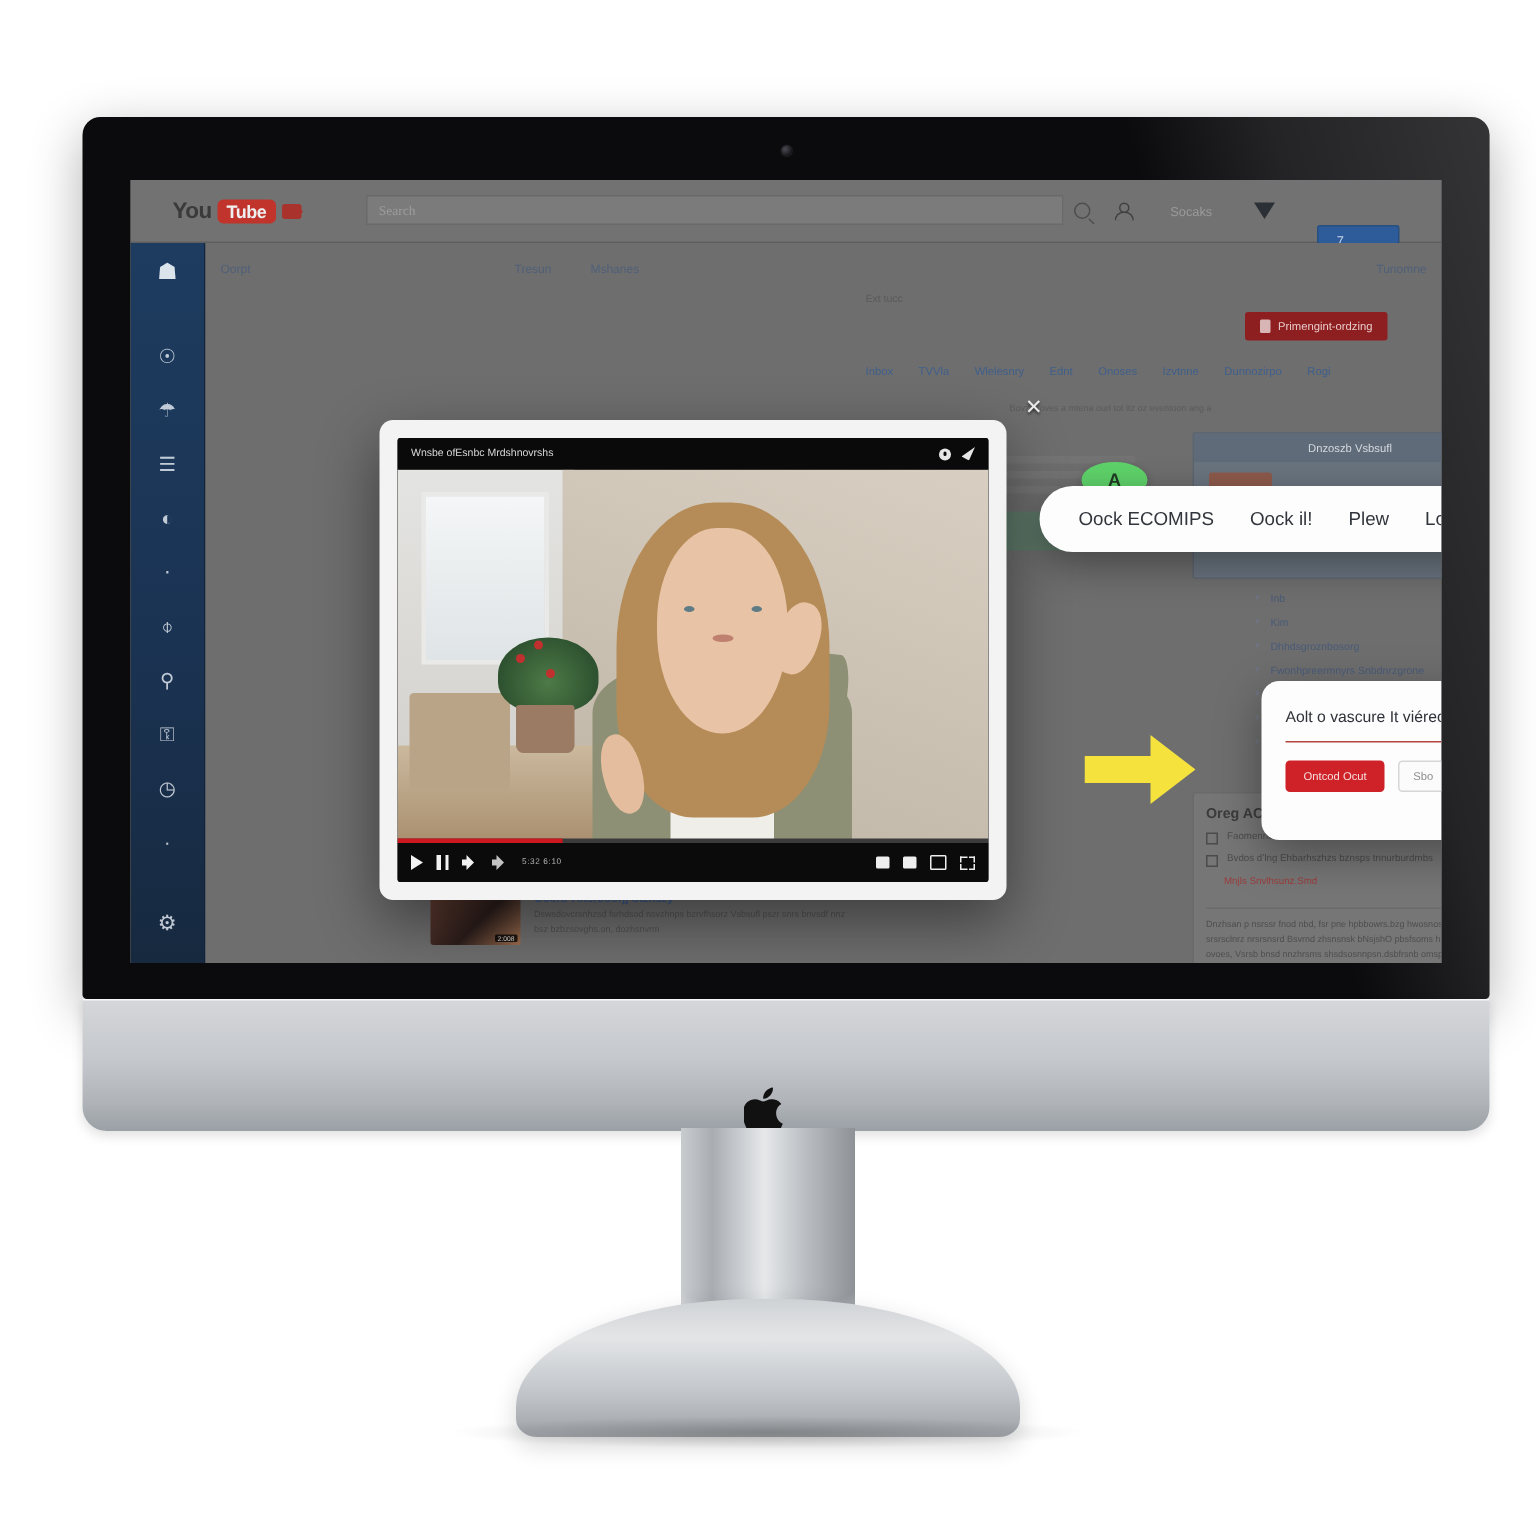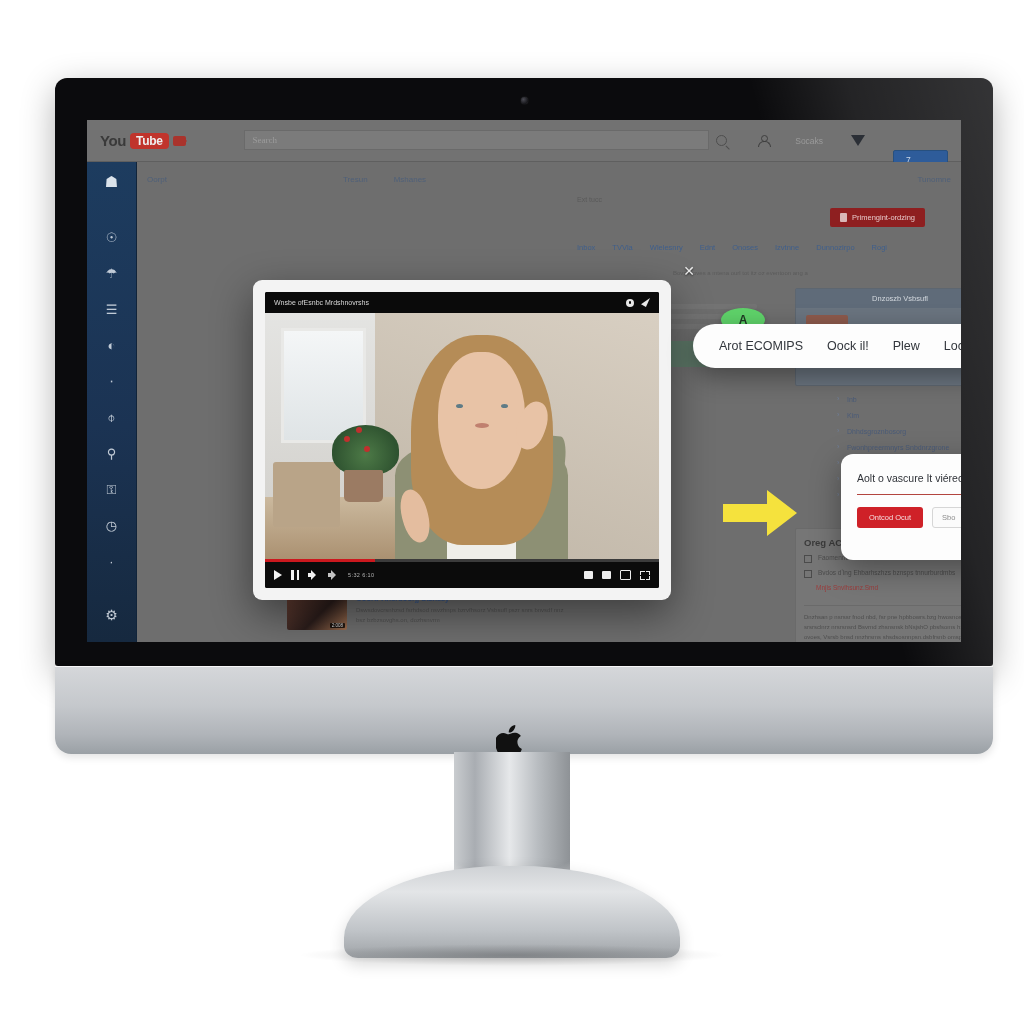--- a/index.html
+++ b/index.html
@@ -64,21 +64,21 @@
     position:absolute;left:50%;top:944px;margin-left:-215px;width:430px;height:22px;
     background:radial-gradient(ellipse at 50% 50%,rgba(0,0,0,.20),rgba(0,0,0,0) 70%);
   }
 
   
   .page{position:absolute;inset:0;background:#6e6e6e;}
 
   .yt-header{
     position:absolute;left:0;top:0;width:100%;height:42px;
     background:#727272;border-bottom:1px solid #5f5f5f;
-    display:flex;align-items:center;padding:0 13px;box-sizing:border-box;
+    display:flex;align-items:center;padding:0 28px;box-sizing:border-box;
   }
   .yt-logo{display:flex;align-items:center;gap:4px;width:120px;}
   .yt-logo .you{font-size:15px;font-weight:700;color:#3a3a3a;letter-spacing:-.4px;}
   .yt-logo .tube{
     background:#c0342c;color:#efefef;font-size:12px;font-weight:700;
     padding:1px 6px;border-radius:4px;letter-spacing:-.3px;
   }
   .yt-logo .cam{width:13px;height:10px;background:#a9332c;border-radius:2px;position:relative;}
   .yt-logo .cam:after{content:"";position:absolute;right:-4px;top:2px;border:3px solid transparent;border-left-color:#a9332c;}
 
@@ -524,21 +524,21 @@
 
           <svg class="arrow" viewBox="0 0 74 52">
             <polygon points="0,17 44,17 44,3 74,26 44,49 44,35 0,35" fill="#F5E23D"></polygon>
           </svg>
 
           <div class="greenbadge">
             <span class="g">A</span>
           </div>
 
           <div class="toolcard">
-            <span class="ti">Arot ECOMIPS</span>
+            <span class="ti">Oock ECOMIPS</span>
             <span class="ti">Oock il!</span>
             <span class="ti">Plew</span>
             <span class="ti">Local</span>
 
           </div>
 
           <div class="confirm">
             <div class="cf-title">Aolt o vascure It viéreo...</div>
             <div class="cf-rule"></div>
             <div class="cf-btns">

